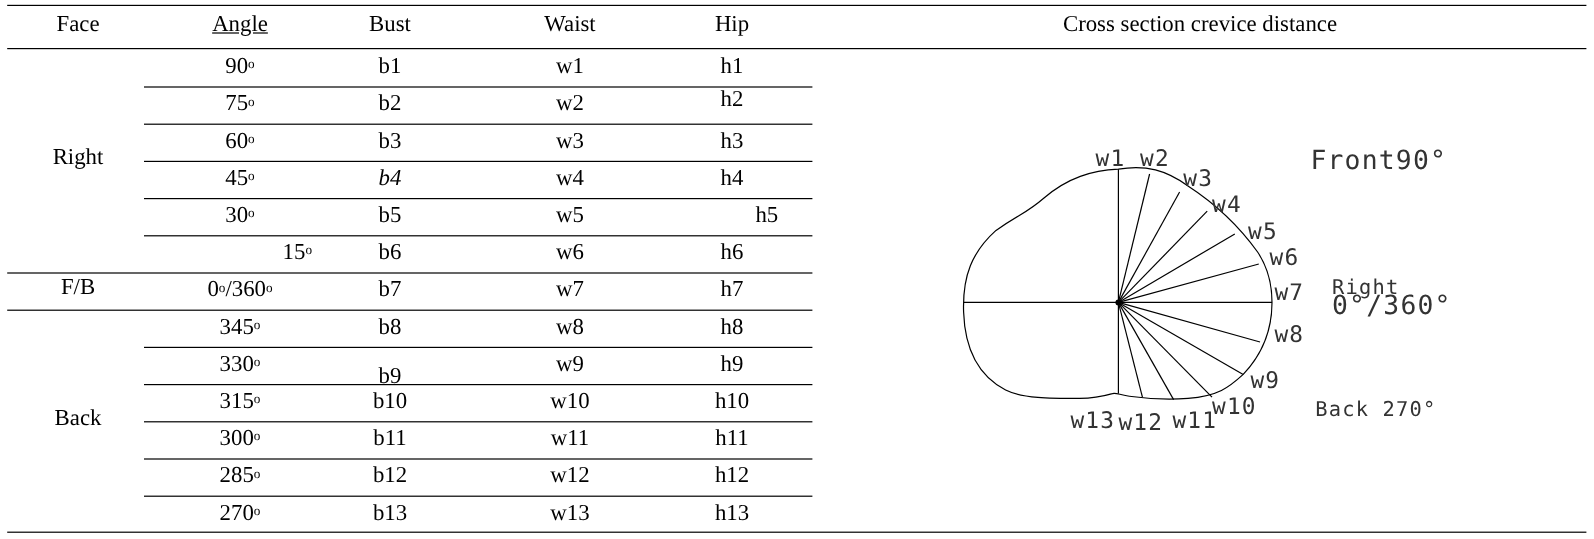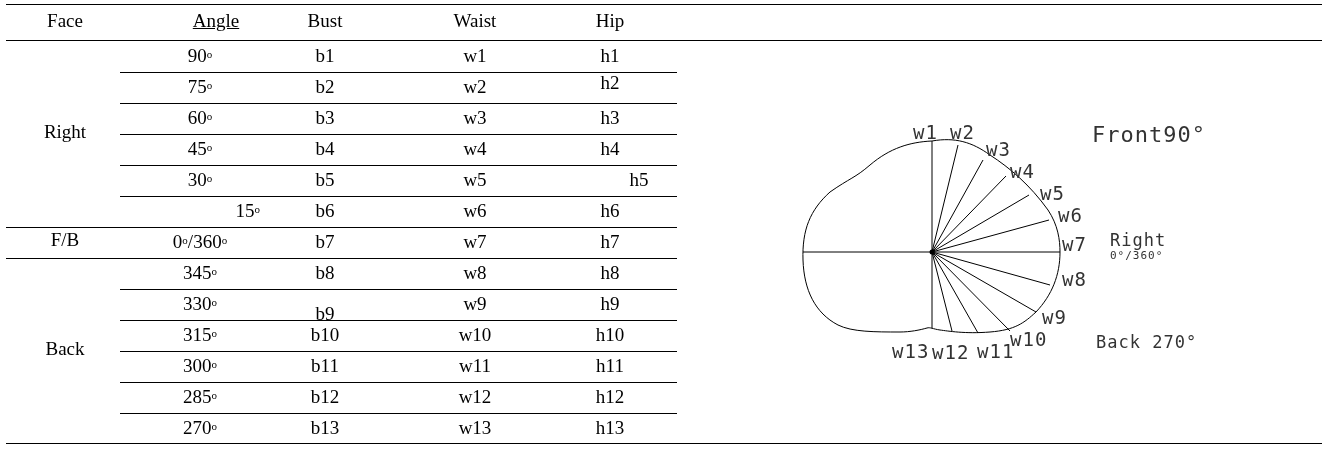--- a/index.html
+++ b/index.html
@@ -26,44 +26,45 @@
       <div class="hline" style="left: 6px; width: 671px; top: 227px;"></div>
       <div class="hline" style="left: 6px; width: 671px; top: 258px;"></div>
       <div class="hline" style="left: 120px; width: 557px; top: 289px;"></div>
       <div class="hline" style="left: 120px; width: 557px; top: 320px;"></div>
       <div class="hline" style="left: 120px; width: 557px; top: 351px;"></div>
       <div class="hline" style="left: 120px; width: 557px; top: 382px;"></div>
       <div class="hline" style="left: 120px; width: 557px; top: 413px;"></div>
     </div>
 
   <div class="txt" style="left:20px;top:10px;width:90px;">Face</div>
-  <div class="txt" style="left:156px;top:10px;width:120px;text-decoration:underline;">Angle</div>
+  <div class="txt" style="left:140px;top:10px;width:120px;text-decoration:underline;">Angle</div>
   <div class="txt" style="left:280px;top:10px;width:90px;">Bust</div>
   <div class="txt" style="left:430px;top:10px;width:90px;">Waist</div>
   <div class="txt" style="left:565px;top:10px;width:90px;">Hip</div>
+  <div class="txt" style="left:780px;top:10px;width:440px;">Cross section crevice distance</div>
 
   <div class="txt" style="left:20px;top:121px;width:90px;">Right</div>
   <div class="txt" style="left:20px;top:229px;width:90px;">F/B</div>
   <div class="txt" style="left:20px;top:338px;width:90px;">Back</div>
 
   <div id="rows">
       <div class="txt" style="left: 140px; top: 45px; width: 120px;"><span>90</span><sup>o</sup></div>
       <div class="txt" style="left: 280px; top: 45px; width: 90px;">b1</div>
       <div class="txt" style="left: 430px; top: 45px; width: 90px;">w1</div>
       <div class="txt" style="left: 565px; top: 45px; width: 90px;">h1</div>
       <div class="txt" style="left: 140px; top: 76px; width: 120px;"><span>75</span><sup>o</sup></div>
       <div class="txt" style="left: 280px; top: 76px; width: 90px;">b2</div>
       <div class="txt" style="left: 430px; top: 76px; width: 90px;">w2</div>
       <div class="txt" style="left: 565px; top: 72px; width: 90px;">h2</div>
       <div class="txt" style="left: 140px; top: 107px; width: 120px;"><span>60</span><sup>o</sup></div>
       <div class="txt" style="left: 280px; top: 107px; width: 90px;">b3</div>
       <div class="txt" style="left: 430px; top: 107px; width: 90px;">w3</div>
       <div class="txt" style="left: 565px; top: 107px; width: 90px;">h3</div>
       <div class="txt" style="left: 140px; top: 138px; width: 120px;"><span>45</span><sup>o</sup></div>
-      <div class="txt" style="left: 280px; top: 138px; width: 90px;">b4</div>
+      <div class="txt" style="left: 280px; top: 138px; width: 90px; font-style: italic;">b4</div>
       <div class="txt" style="left: 430px; top: 138px; width: 90px;">w4</div>
       <div class="txt" style="left: 565px; top: 138px; width: 90px;">h4</div>
       <div class="txt" style="left: 140px; top: 169px; width: 120px;"><span>30</span><sup>o</sup></div>
       <div class="txt" style="left: 280px; top: 169px; width: 90px;">b5</div>
       <div class="txt" style="left: 430px; top: 169px; width: 90px;">w5</div>
       <div class="txt" style="left: 594px; top: 169px; width: 90px; text-align: center;">h5</div>
       <div class="txt" style="left: 140px; top: 200px; width: 120px; text-align: right;"><span>15</span><sup>o</sup></div>
       <div class="txt" style="left: 280px; top: 200px; width: 90px;">b6</div>
       <div class="txt" style="left: 430px; top: 200px; width: 90px;">w6</div>
       <div class="txt" style="left: 565px; top: 200px; width: 90px;">h6</div>
@@ -126,15 +127,15 @@
       <div class="diag-label" style="left: 1062px; top: 268px;">w8</div>
       <div class="diag-label" style="left: 1042px; top: 306px;">w9</div>
       <div class="diag-label" style="left: 1010px; top: 328px;">w10</div>
       <div class="diag-label" style="left: 977px; top: 340px;">w11</div>
       <div class="diag-label" style="left: 932px; top: 341px;">w12</div>
       <div class="diag-label" style="left: 892px; top: 340px;">w13</div>
     </div>
 
   <div class="diag-label" style="left:1092px;top:122px;font-size:22px;">Front90°</div>
   <div class="diag-label" style="left:1110px;top:232px;font-size:17px;line-height:16px;">Right</div>
-  <div class="diag-label" style="left:1110px;top:248px;font-size:11px;line-height:16px;">0°/360°</div>
+  <div class="diag-label" style="left:1110px;top:248px;font-size:22px;line-height:16px;">0°/360°</div>
   <div class="diag-label" style="left:1096px;top:332px;font-size:17px;">Back 270°</div>
 </div>
 
 </body></html>

